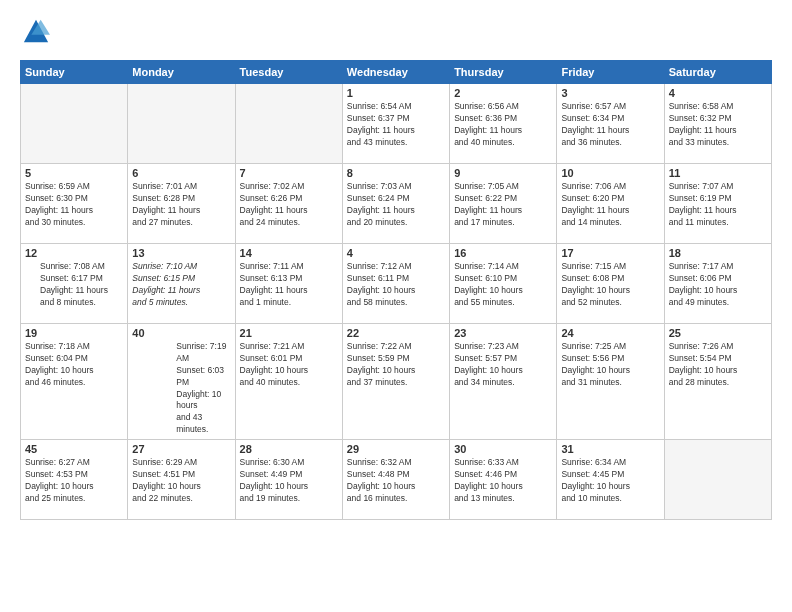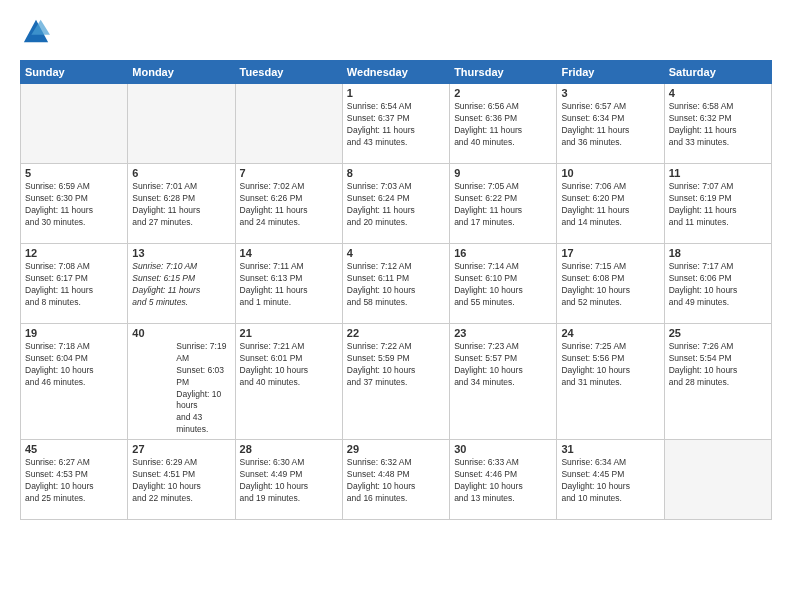--- a/index.html
+++ b/index.html
@@ -206,21 +206,21 @@
             <span class="day-num">11</span>
             <div class="day-info" style="white-space: pre-line;">Sunrise: 7:07 AM
 Sunset: 6:19 PM
 Daylight: 11 hours
 and 11 minutes.</div>
           </td>
         </tr>
         <tr>
           <td>
             <span class="day-num">12</span>
-            <div class="day-info" style="white-space: pre-line;">Sunrise: 7:08 AM
+            <div class="day-info" style="white-space: pre-line; margin-left: 15px;">Sunrise: 7:08 AM
 Sunset: 6:17 PM
 Daylight: 11 hours
 and 8 minutes.</div>
           </td>
           <td>
             <span class="day-num">13</span>
             <div class="day-info" style="white-space: pre-line; font-style: italic;">Sunrise: 7:10 AM
 Sunset: 6:15 PM
 Daylight: 11 hours
 and 5 minutes.</div>

